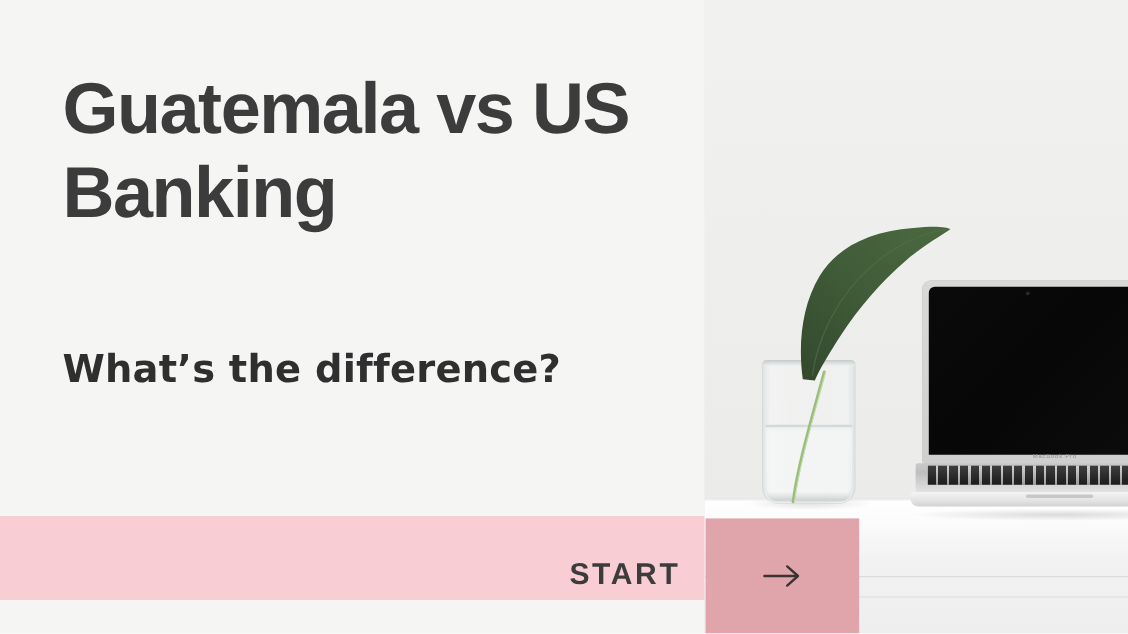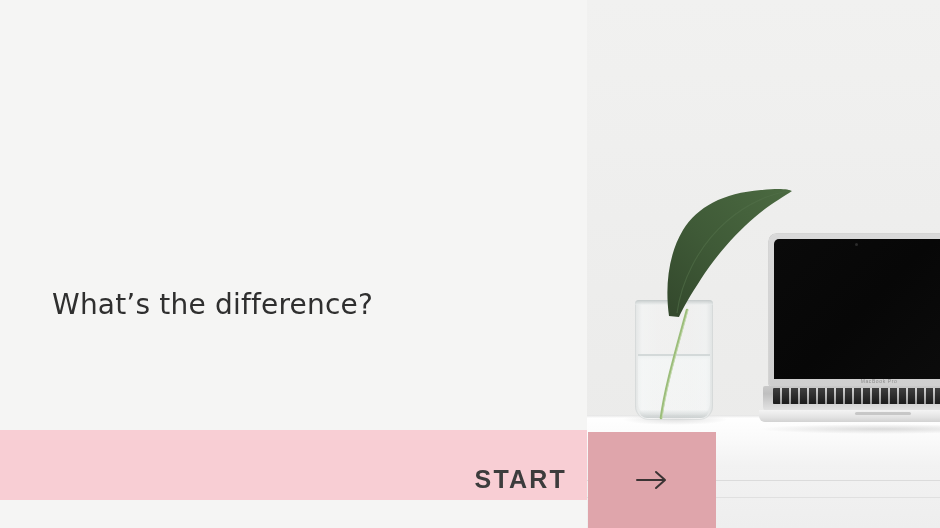--- a/index.html
+++ b/index.html
@@ -41,22 +41,22 @@
     letter-spacing: -1.2px;
     color: #3c3c3c;
     white-space: pre-line;
   }
 
   .subtitle {
     position: absolute;
     left: 52px;
     top: 288px;
     font-family: "DejaVu Sans", "Liberation Sans", sans-serif;
-    font-weight: 400;
-    font-size: 28px;
+    font-weight: 700;
+    font-size: 32px;
     letter-spacing: 0.2px;
     color: #2f2f2f;
   }
 
   
   .photo {
     position: absolute;
     left: 587px;
     top: 0;
     width: 353px;
@@ -331,20 +331,22 @@
     height: 22px;
     display: block;
   }
 </style>
 </head>
 <body>
 
 <div class="slide">
 
   <div class="left-panel">
+    <div class="title">Guatemala vs US
+Banking</div>
     <div class="subtitle">What’s the difference?</div>
   </div>
 
   <div class="photo">
     <div class="photo-wall"></div>
 
     <div class="desk"></div>
     <div class="desk-edge"></div>
     <div class="desk-line"></div>
     <div class="desk-line2"></div>

